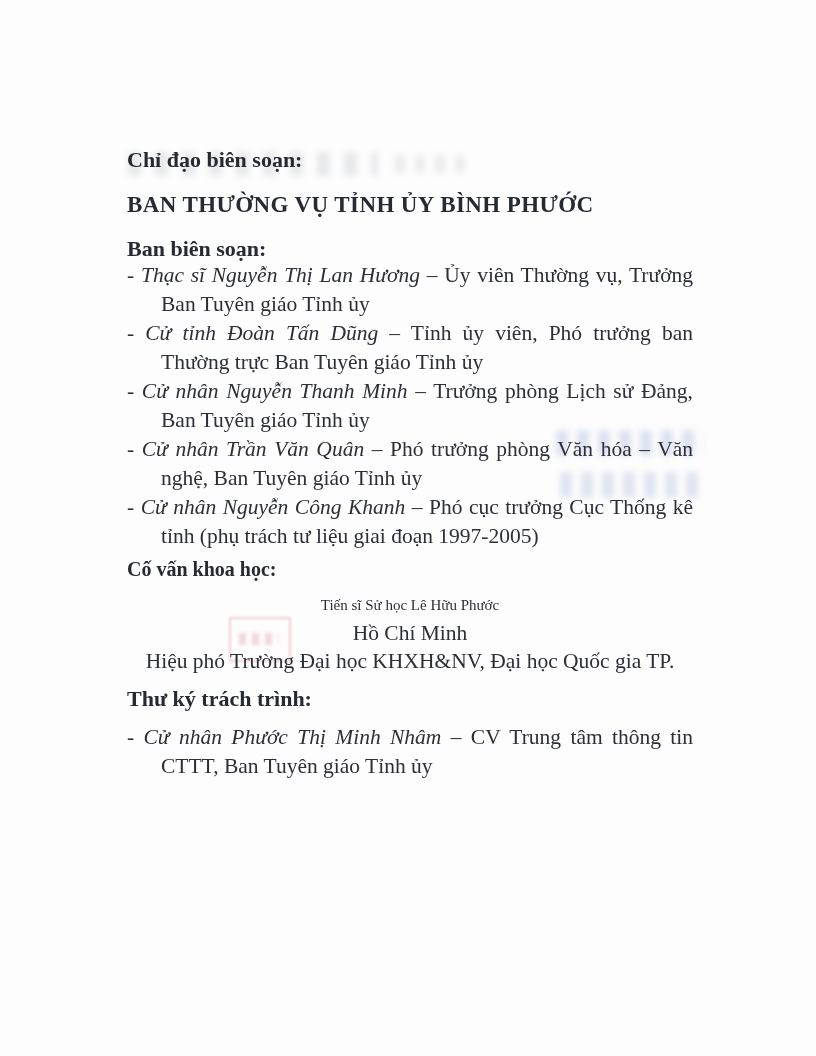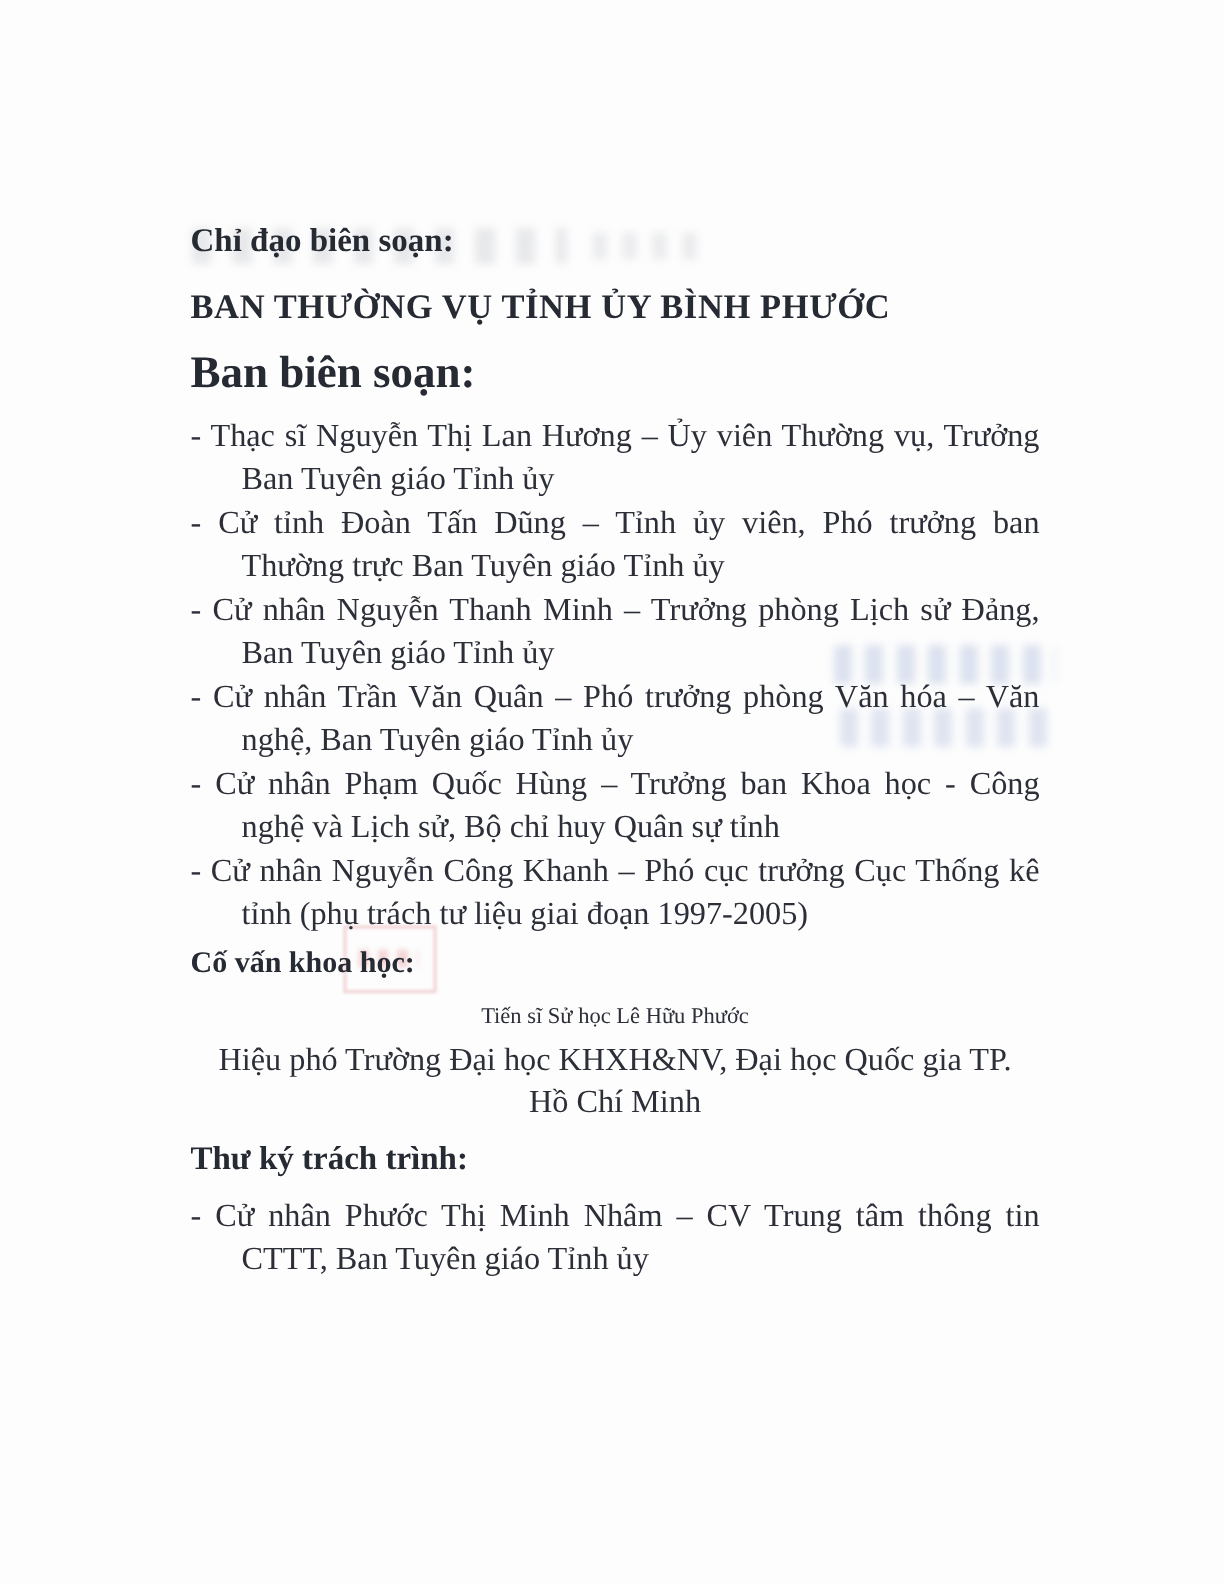--- a/index.html
+++ b/index.html
@@ -17,32 +17,32 @@
     width:566px;
   }
   .h-center{
     text-align:left;
     font-weight:bold;
     color:#262a33;
     margin:0;
   }
   .h1{font-size:22px;line-height:24px;margin-bottom:20px;}
   .h2{font-size:23px;line-height:26px;letter-spacing:.4px;margin-bottom:19px;}
-  .h3{font-size:30px;line-height:24px;margin-bottom:15px;}
+  .h3{font-size:22px;line-height:24px;}
   .h4{font-size:20px;line-height:24px;margin-top:6px;margin-bottom:10px;}
   .h5{font-size:22px;line-height:24px;margin-top:12px;margin-bottom:12px;}
   .member{
     font-size:21.5px;
     line-height:29px;
     text-align:justify;
     padding-left:34px;
     text-indent:-34px;
   }
   .marker{display:inline;}
-  .m-name{}
+  .m-name{font-style:italic;}
   .advisor-name{
     text-align:center;
     font-size:15px;
     line-height:28px;
   }
   .advisor-line{
     text-align:center;
     font-size:21.5px;
     line-height:28px;
   }
@@ -112,33 +112,28 @@
     <span class="m-name">Cử nhân Nguyễn Thanh Minh</span>
     <span class="m-role">– Trưởng phòng Lịch sử Đảng, Ban Tuyên giáo Tỉnh ủy</span>
   </div>
   <div class="member">
     <span class="marker">-</span>
     <span class="m-name">Cử nhân Trần Văn Quân</span>
     <span class="m-role">– Phó trưởng phòng Văn hóa – Văn nghệ, Ban Tuyên giáo Tỉnh ủy</span>
   </div>
   <div class="member">
     <span class="marker">-</span>
-    <span class="m-name">Cử nhân Phạm Quốc Hùng</span>
-    <span class="m-role">– Trưởng ban Khoa học - Công nghệ và Lịch sử, Bộ chỉ huy Quân sự tỉnh</span>
-  </div>
-  <div class="member">
-    <span class="marker">-</span>
     <span class="m-name">Cử nhân Nguyễn Công Khanh</span>
     <span class="m-role">– Phó cục trưởng Cục Thống kê tỉnh (phụ trách tư liệu giai đoạn 1997-2005)</span>
   </div>
 
   <p class="h-center h4">Cố vấn khoa học:</p>
   <div class="advisor-name">Tiến sĩ Sử học Lê Hữu Phước</div>
+  <div class="advisor-line">Hồ Chí Minh</div>
   <div class="advisor-line">Hiệu phó Trường Đại học KHXH&amp;NV, Đại học Quốc gia TP.</div>
-  <div class="advisor-line">Hồ Chí Minh</div>
 
   <p class="h-center h5">Thư ký trách trình:</p>
 
   <div class="member">
     <span class="marker">-</span>
     <span class="m-name">Cử nhân Phước Thị Minh Nhâm</span>
     <span class="m-role">– CV Trung tâm thông tin CTTT, Ban Tuyên giáo Tỉnh ủy</span>
   </div>
 
 </div>

